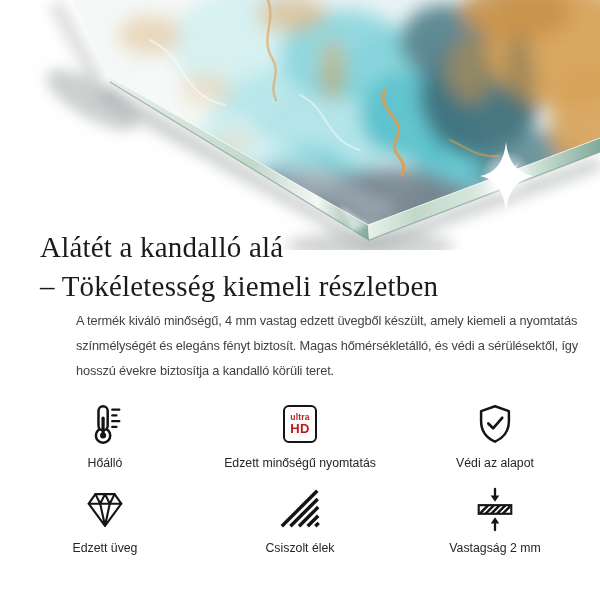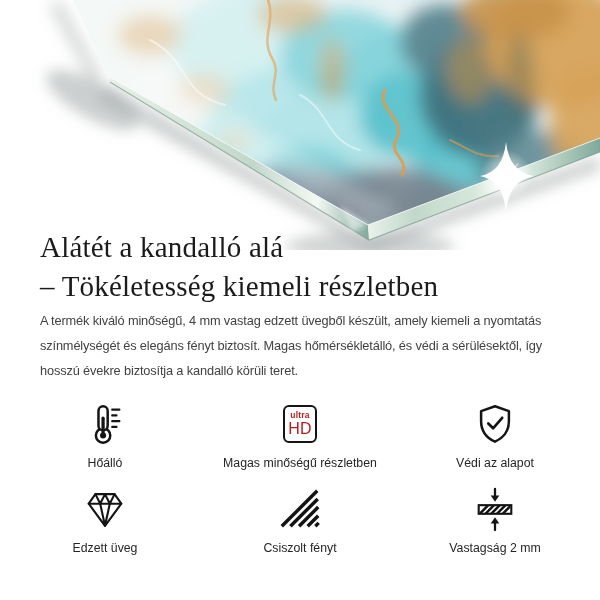--- a/index.html
+++ b/index.html
@@ -5,31 +5,31 @@
   html,body{margin:0;padding:0;background:#fff;}
   .page{position:relative;width:600px;height:600px;background:#fff;overflow:hidden;
         font-family:"Liberation Sans","DejaVu Sans",sans-serif;}
   .hero{position:absolute;top:0;left:0;width:600px;height:250px;}
   .headline{position:absolute;left:40px;top:228px;
             font-family:"Liberation Serif","DejaVu Serif",serif;
             font-size:29px;line-height:39px;color:#1b1b1b;letter-spacing:.2px;}
   .headline span{display:block;white-space:nowrap;}
   .desc{position:absolute;left:40px;top:308px;font-size:12.8px;line-height:25px;
         color:#424242;letter-spacing:-0.15px;}
-  .desc div{white-space:nowrap;}
+  .desc div{white-space:nowrap;margin-left:36px;}
   .features{position:absolute;left:20px;top:399px;width:560px;display:grid;
             grid-template-columns:170px 220px 170px;row-gap:14px;}
   .feature{display:flex;flex-direction:column;align-items:center;}
   .icon-box{height:50px;display:flex;align-items:center;justify-content:center;}
   .feature-label{margin-top:7px;font-size:12.3px;color:#262626;white-space:nowrap;}
   .uhd{width:34px;height:38px;border:2.6px solid #141414;border-radius:6px;
        display:flex;flex-direction:column;align-items:center;justify-content:center;
        box-sizing:border-box;color:#b91c1c;}
   .uhd-top{font-size:8.5px;font-weight:700;line-height:1;letter-spacing:.2px;margin-bottom:1px;}
-  .uhd-bottom{font-size:16px;font-weight:400;line-height:1;letter-spacing:.3px;}
+  .uhd-bottom{font-size:13px;font-weight:700;line-height:1;letter-spacing:.3px;}
 </style>
 </head>
 <body>
 
 <div class="page">
 
   <div class="hero">
     <svg width="600" height="250" viewBox="0 0 600 250">
       <defs>
         <clipPath id="glassClip">
@@ -168,21 +168,21 @@
       <div class="feature-label">Hőálló</div>
     </div>
 
     <div class="feature">
       <div class="icon-box">
         <div class="uhd">
           <span class="uhd-top">ultra</span>
           <span class="uhd-bottom">HD</span>
         </div>
       </div>
-      <div class="feature-label">Magas minőségű részletben</div>
+      <div class="feature-label">Edzett minőségű nyomtatás</div>
     </div>
 
     <div class="feature">
       <div class="icon-box">
         <svg width="46" height="46" viewBox="0 0 48 48">
           <path d="M24,5.5 L38.5,10.5 L38.5,21 C38.5,31.5 32.5,38.5 24,42.5 C15.5,38.5 9.5,31.5 9.5,21 L9.5,10.5 Z" fill="none" stroke="#141414" stroke-width="2.6" stroke-linejoin="round"></path>
           <path d="M17,23.5 L22,28.5 L31.5,17.5" fill="none" stroke="#141414" stroke-width="2.8" stroke-linecap="round" stroke-linejoin="round"></path>
         </svg>
       </div>
       <div class="feature-label">Védi az alapot</div>
@@ -207,21 +207,21 @@
         <svg width="46" height="46" viewBox="0 0 48 48">
           <g stroke="#141414" stroke-width="3.6">
             <line x1="5" y1="42" x2="42" y2="5"></line>
             <line x1="14" y1="42" x2="42.5" y2="13.5"></line>
             <line x1="23" y1="42" x2="43" y2="22"></line>
             <line x1="32" y1="42" x2="43" y2="31"></line>
             <line x1="40" y1="42" x2="43.5" y2="38.5"></line>
           </g>
         </svg>
       </div>
-      <div class="feature-label">Csiszolt fényt</div>
+      <div class="feature-label">Csiszolt élek</div>
     </div>
 
     <div class="feature">
       <div class="icon-box">
         <svg width="46" height="46" viewBox="0 0 48 48">
           <g stroke="#141414" stroke-width="2.4" stroke-linecap="round">
             <line x1="24" y1="3" x2="24" y2="10"></line>
             <line x1="24" y1="46" x2="24" y2="39"></line>
           </g>
           <path d="M19.5,10 L28.5,10 L24,16.5 Z" fill="#141414"></path>

